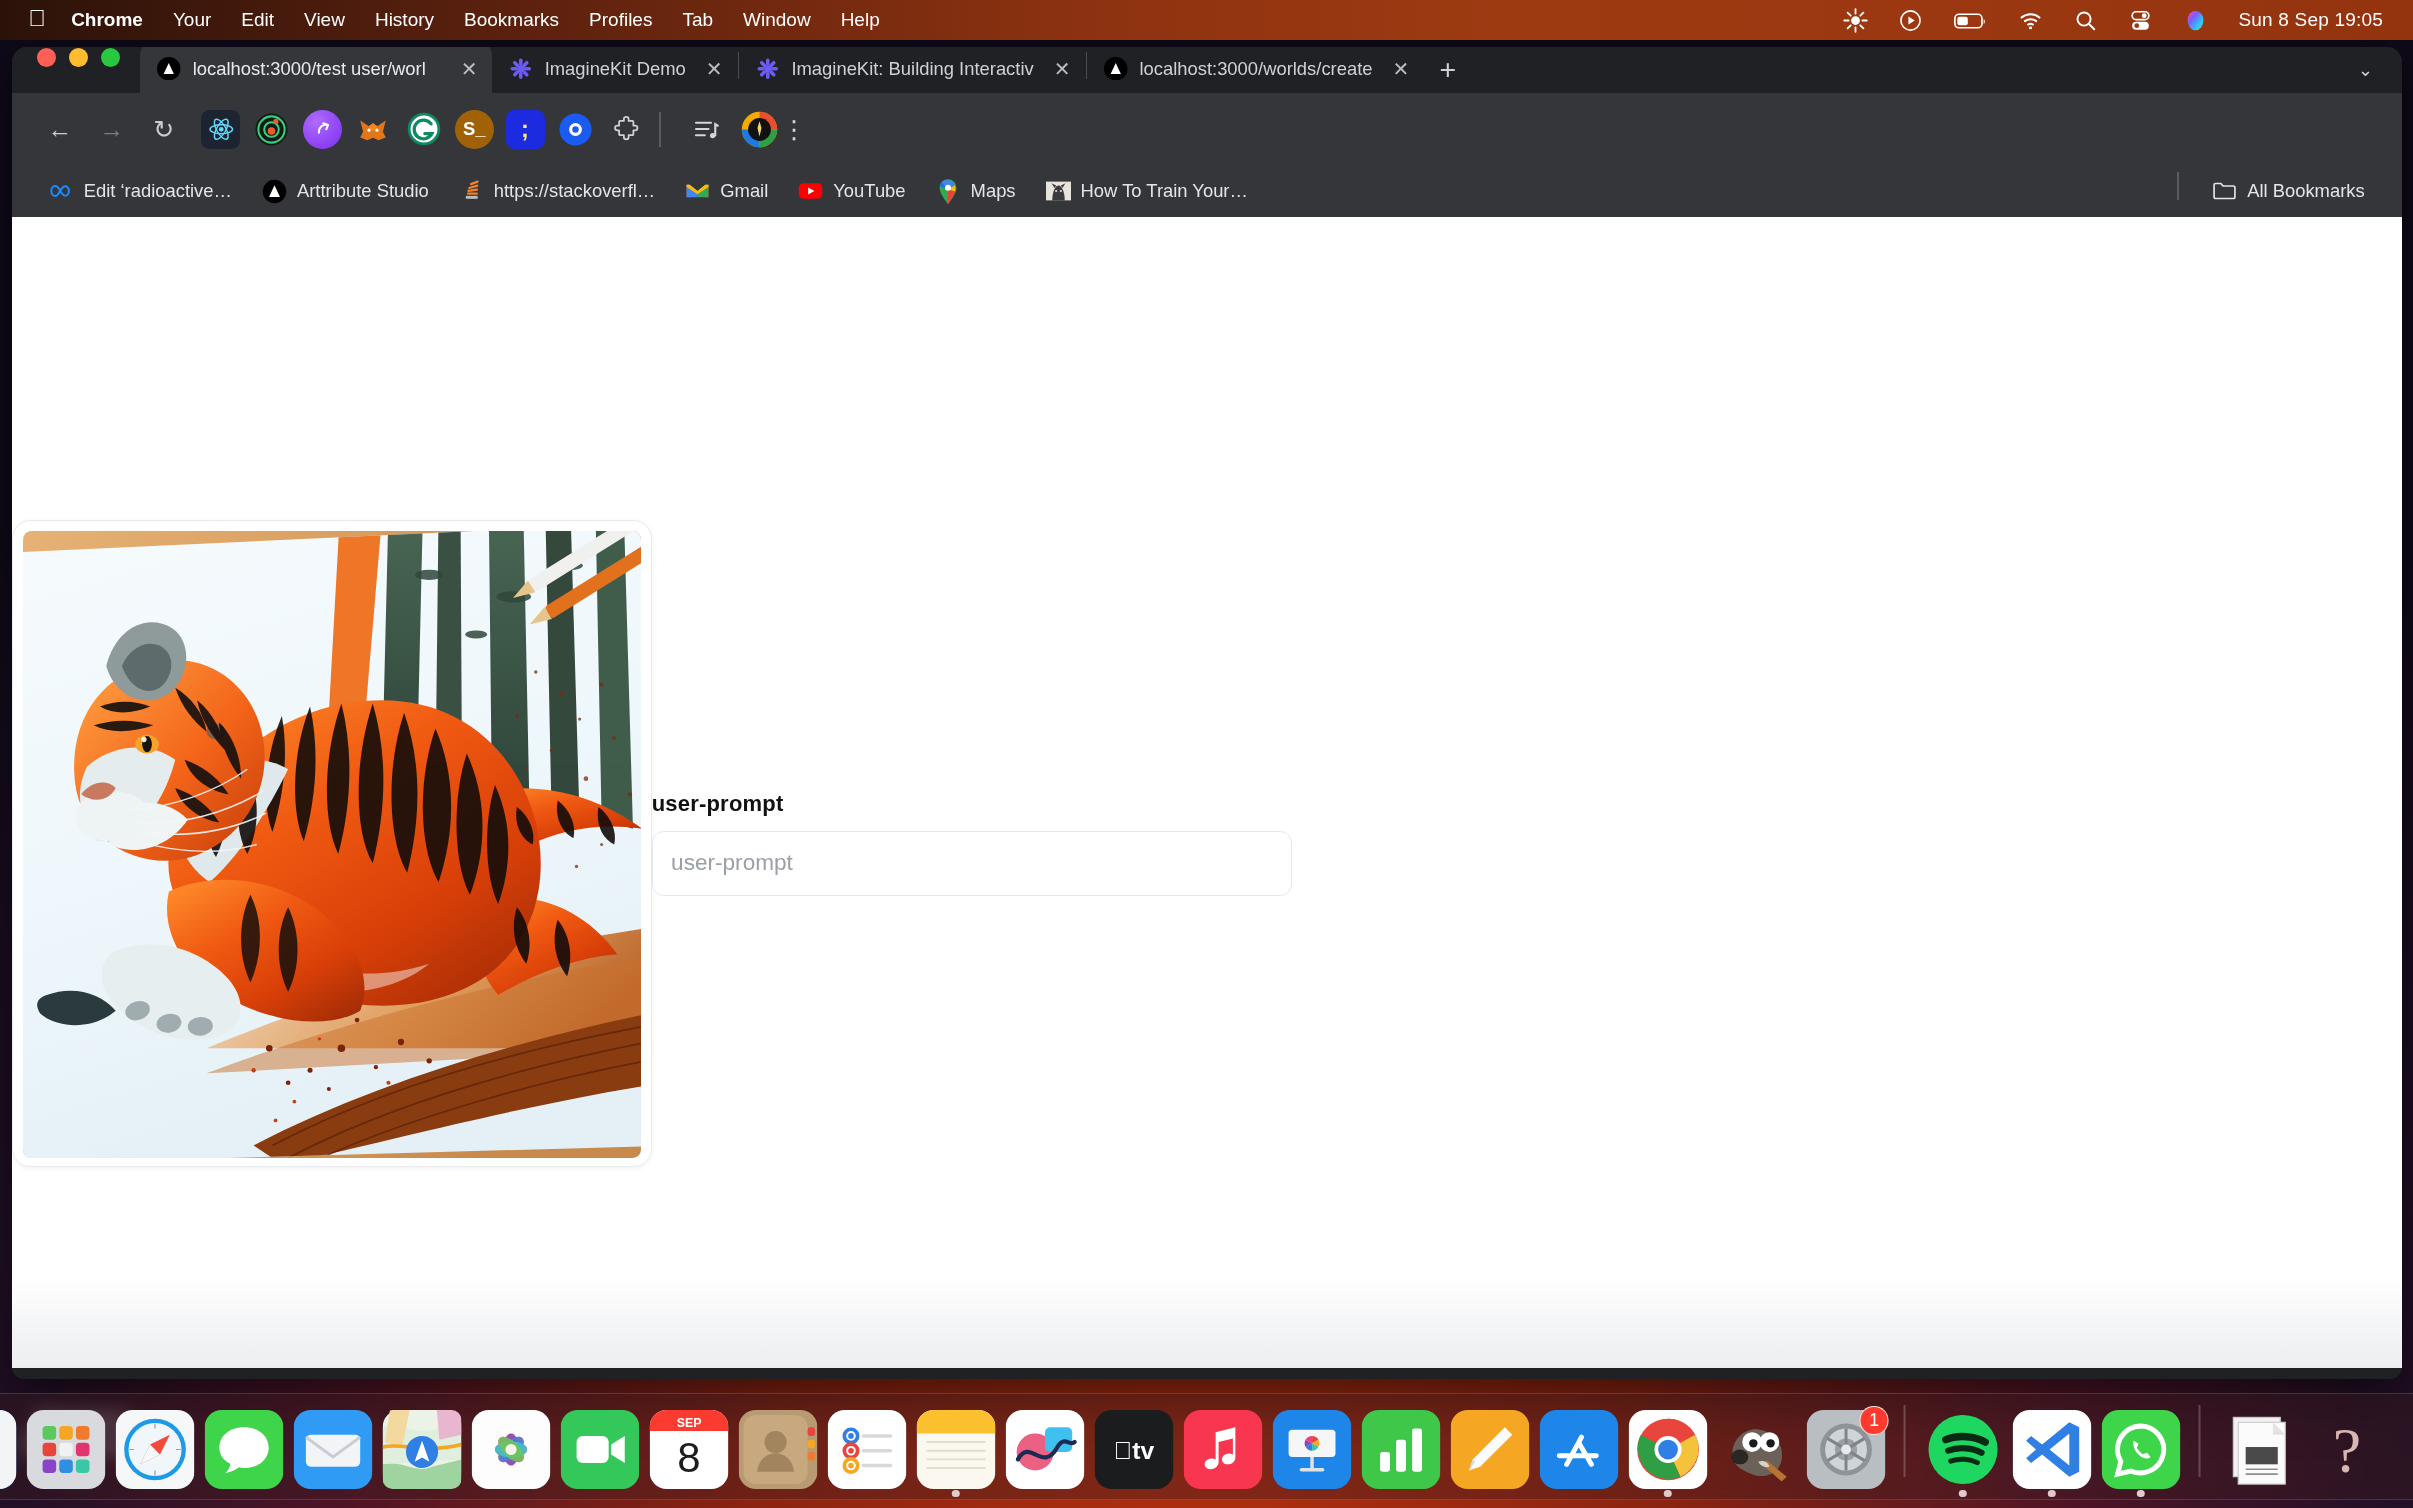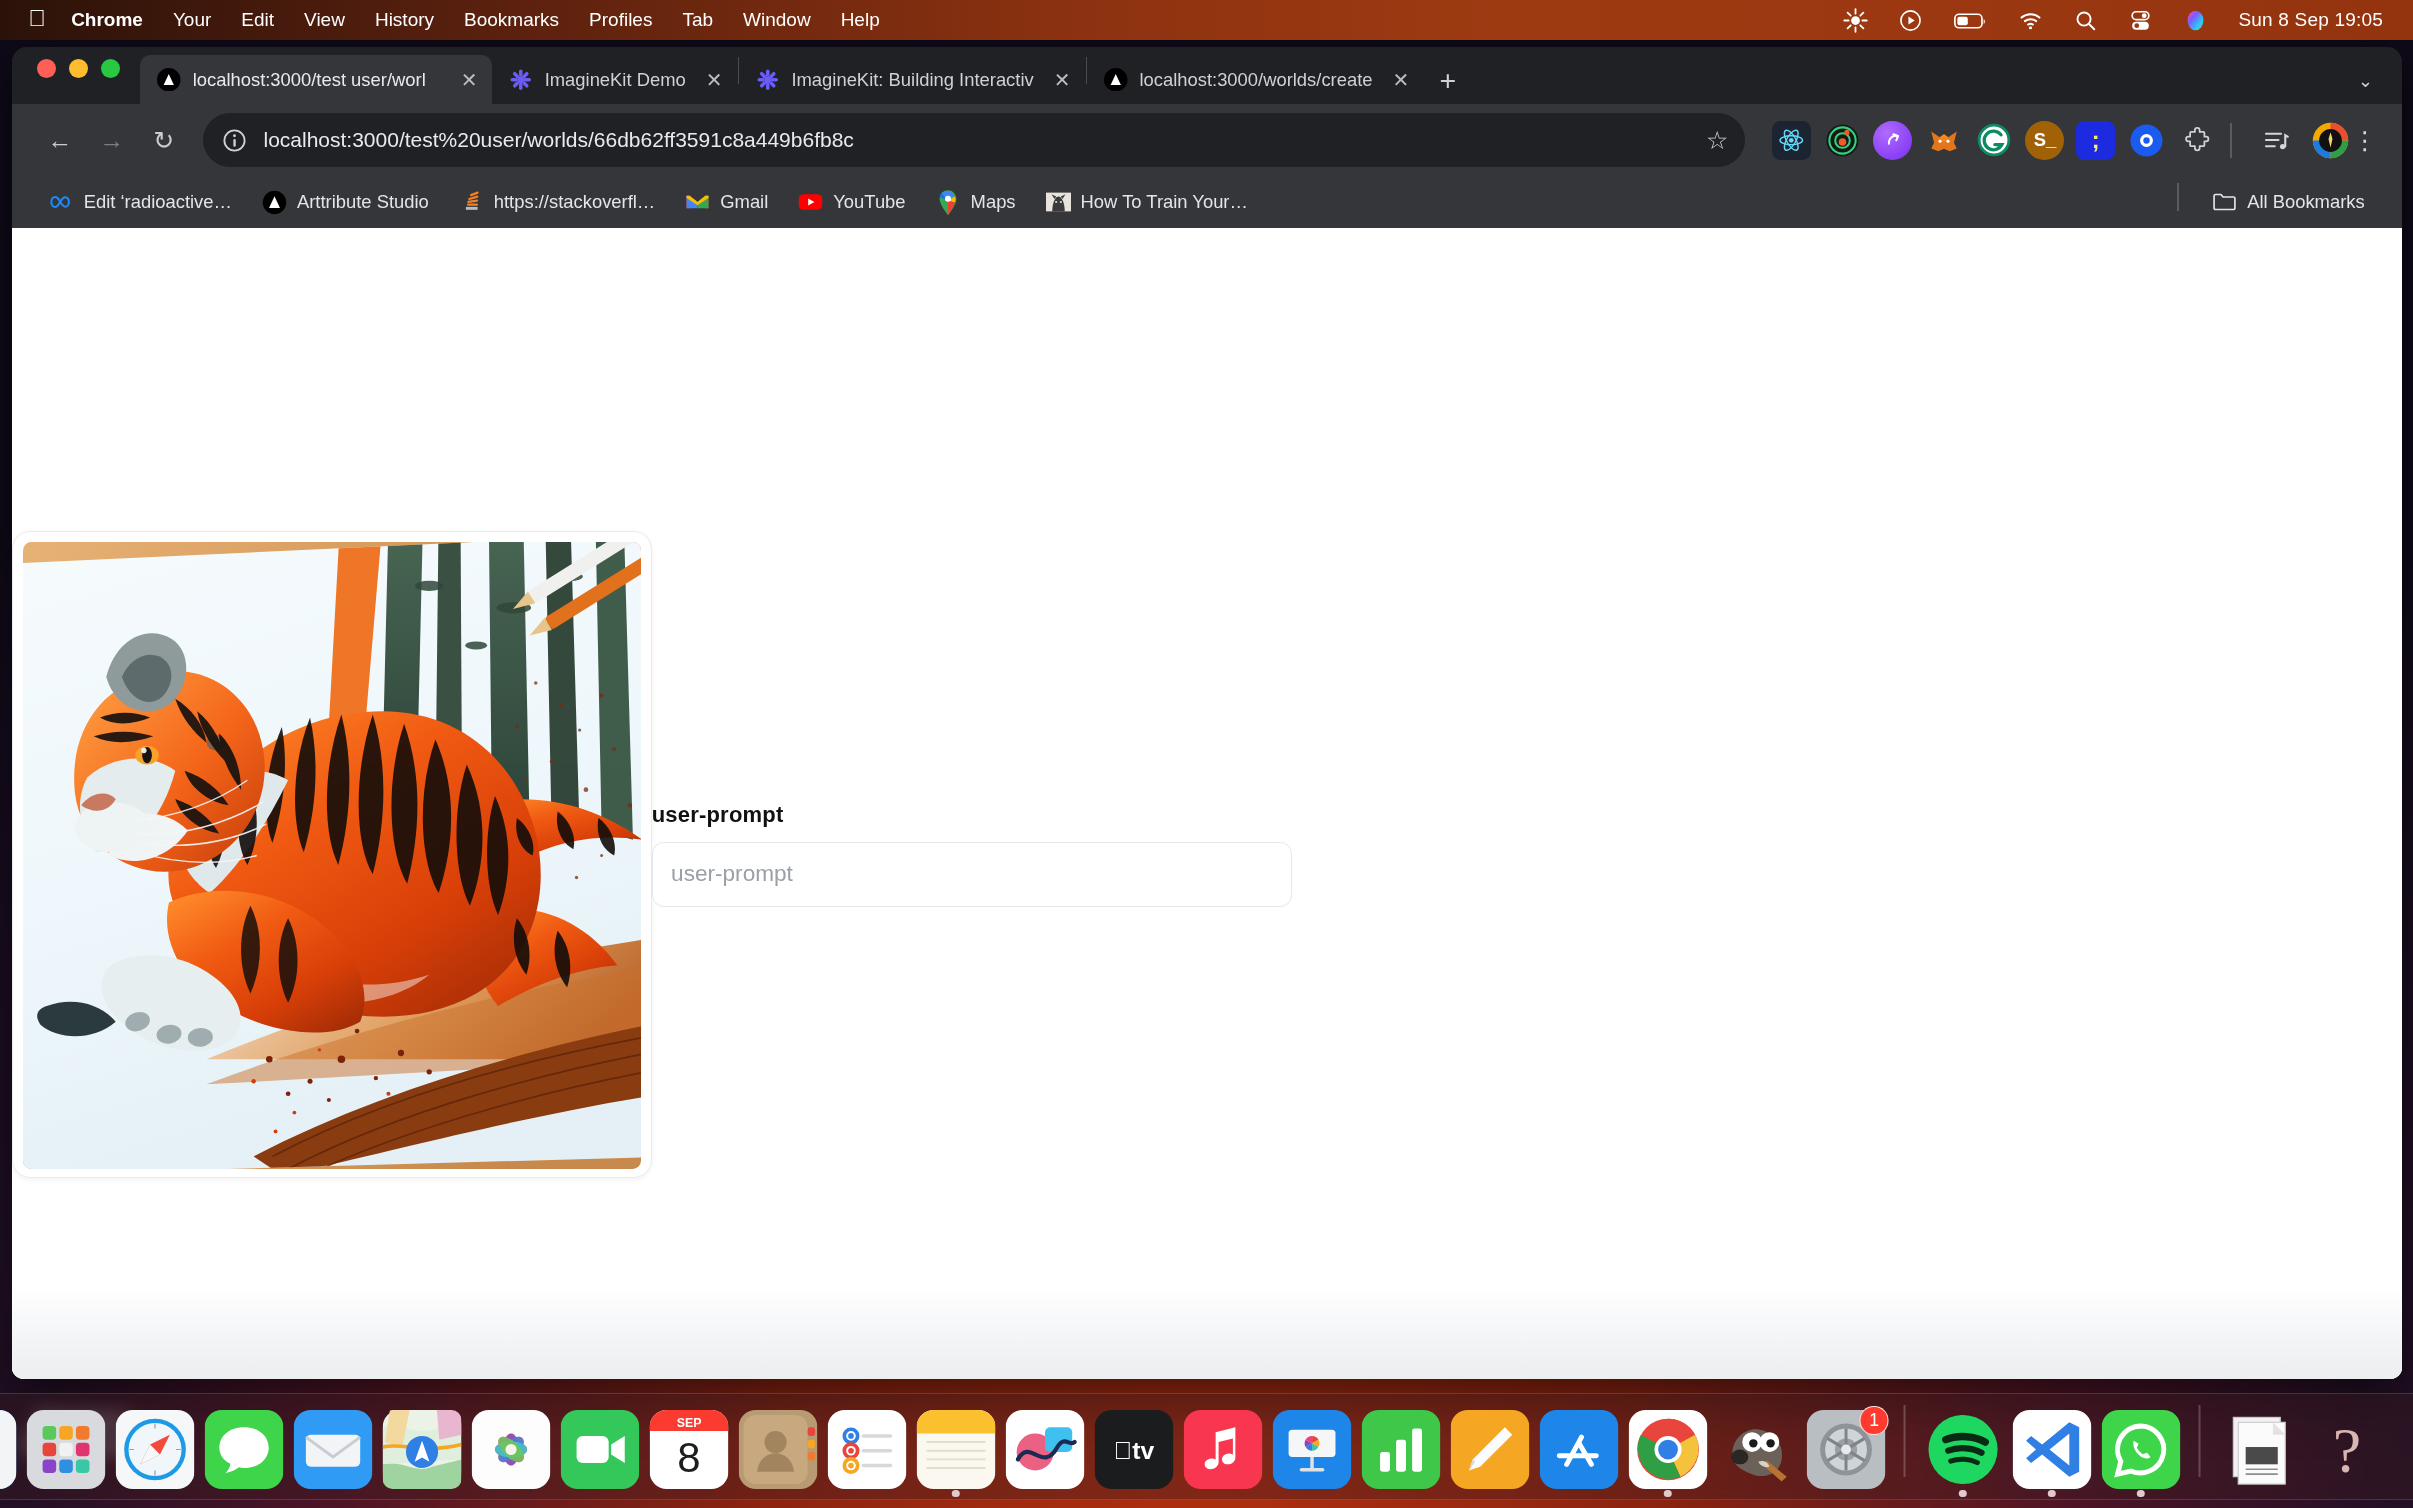--- a/index.html
+++ b/index.html
@@ -33,21 +33,21 @@
 
   
   #chrome{
     position:absolute; left:11.7px; top:47px; width:2390px; height:1332px;
     background:#202124; border-radius:15px 15px 11.7px 11.7px;
     box-shadow:0 20px 50px rgba(0,0,0,.55);
     overflow:hidden; z-index:20;
   }
 
   
-  #tabstrip{ height:57px; background:#202124; display:flex; align-items:flex-end; padding-left:25px; position:relative;}
+  #tabstrip{ height:46px; background:#202124; display:flex; align-items:flex-end; padding-left:25px; position:relative;}
   .traffic{ display:flex; align-items:center; gap:13.4px; height:57px; padding-bottom:13.4px; margin-right:20px;}
   .dot{ width:19px; height:19px; border-radius:50%; }
   .dot.r{background:#ff5f57;} .dot.y{background:#febc2e;} .dot.g{background:#28c840;}
   .tab{
     height:49px; display:flex; align-items:center; gap:11.7px;
     padding:0 15px 0 17px; border-radius:10px 10px 0 0; min-width:168px;
     color:#cfd2d4; font-size:18.4px; position:relative;
   }
   .tab.active{ background:#35363a; color:#e8eaed; width:352px;}
   .tab .title{ overflow:hidden; white-space:nowrap; max-width:251px; text-overflow:clip;}
@@ -313,29 +313,20 @@
 
     <span class="newtab">+</span>
     <span class="chev">⌄</span>
   </div>
 
   <div id="toolbar">
     <span class="navbtn">←</span>
     <span class="navbtn dim">→</span>
     <span class="navbtn">↻</span>
 
-    <div id="omnibox">
-      <svg style="width:27px;height:27px;flex:0 0 27px" viewBox="0 0 24 24">
-        <circle cx="12" cy="12" r="9" fill="none" stroke="#cfd2d4" stroke-width="1.6"></circle>
-        <circle cx="12" cy="7.8" r="1.25" fill="#cfd2d4"></circle>
-        <rect x="11" y="10.6" width="2.1" height="7" rx="1" fill="#cfd2d4"></rect>
-      </svg>
-      <span class="url">localhost:3000/test%20user/worlds/66db62ff3591c8a449b6fb8c</span>
-      <span style="font-size:25px;color:#cfd2d4">☆</span>
-    </div>
 
     <span class="ext" style="background:#1b2430">
       <svg viewBox="0 0 24 24" style="width:28.5px;height:28.5px">
         <circle cx="12" cy="12" r="2" fill="#61dafb"></circle>
         <g fill="none" stroke="#61dafb" stroke-width="1.2">
           <ellipse cx="12" cy="12" rx="9.5" ry="3.8"></ellipse>
           <ellipse cx="12" cy="12" rx="9.5" ry="3.8" transform="rotate(60 12 12)"></ellipse>
           <ellipse cx="12" cy="12" rx="9.5" ry="3.8" transform="rotate(120 12 12)"></ellipse>
         </g>
       </svg>

